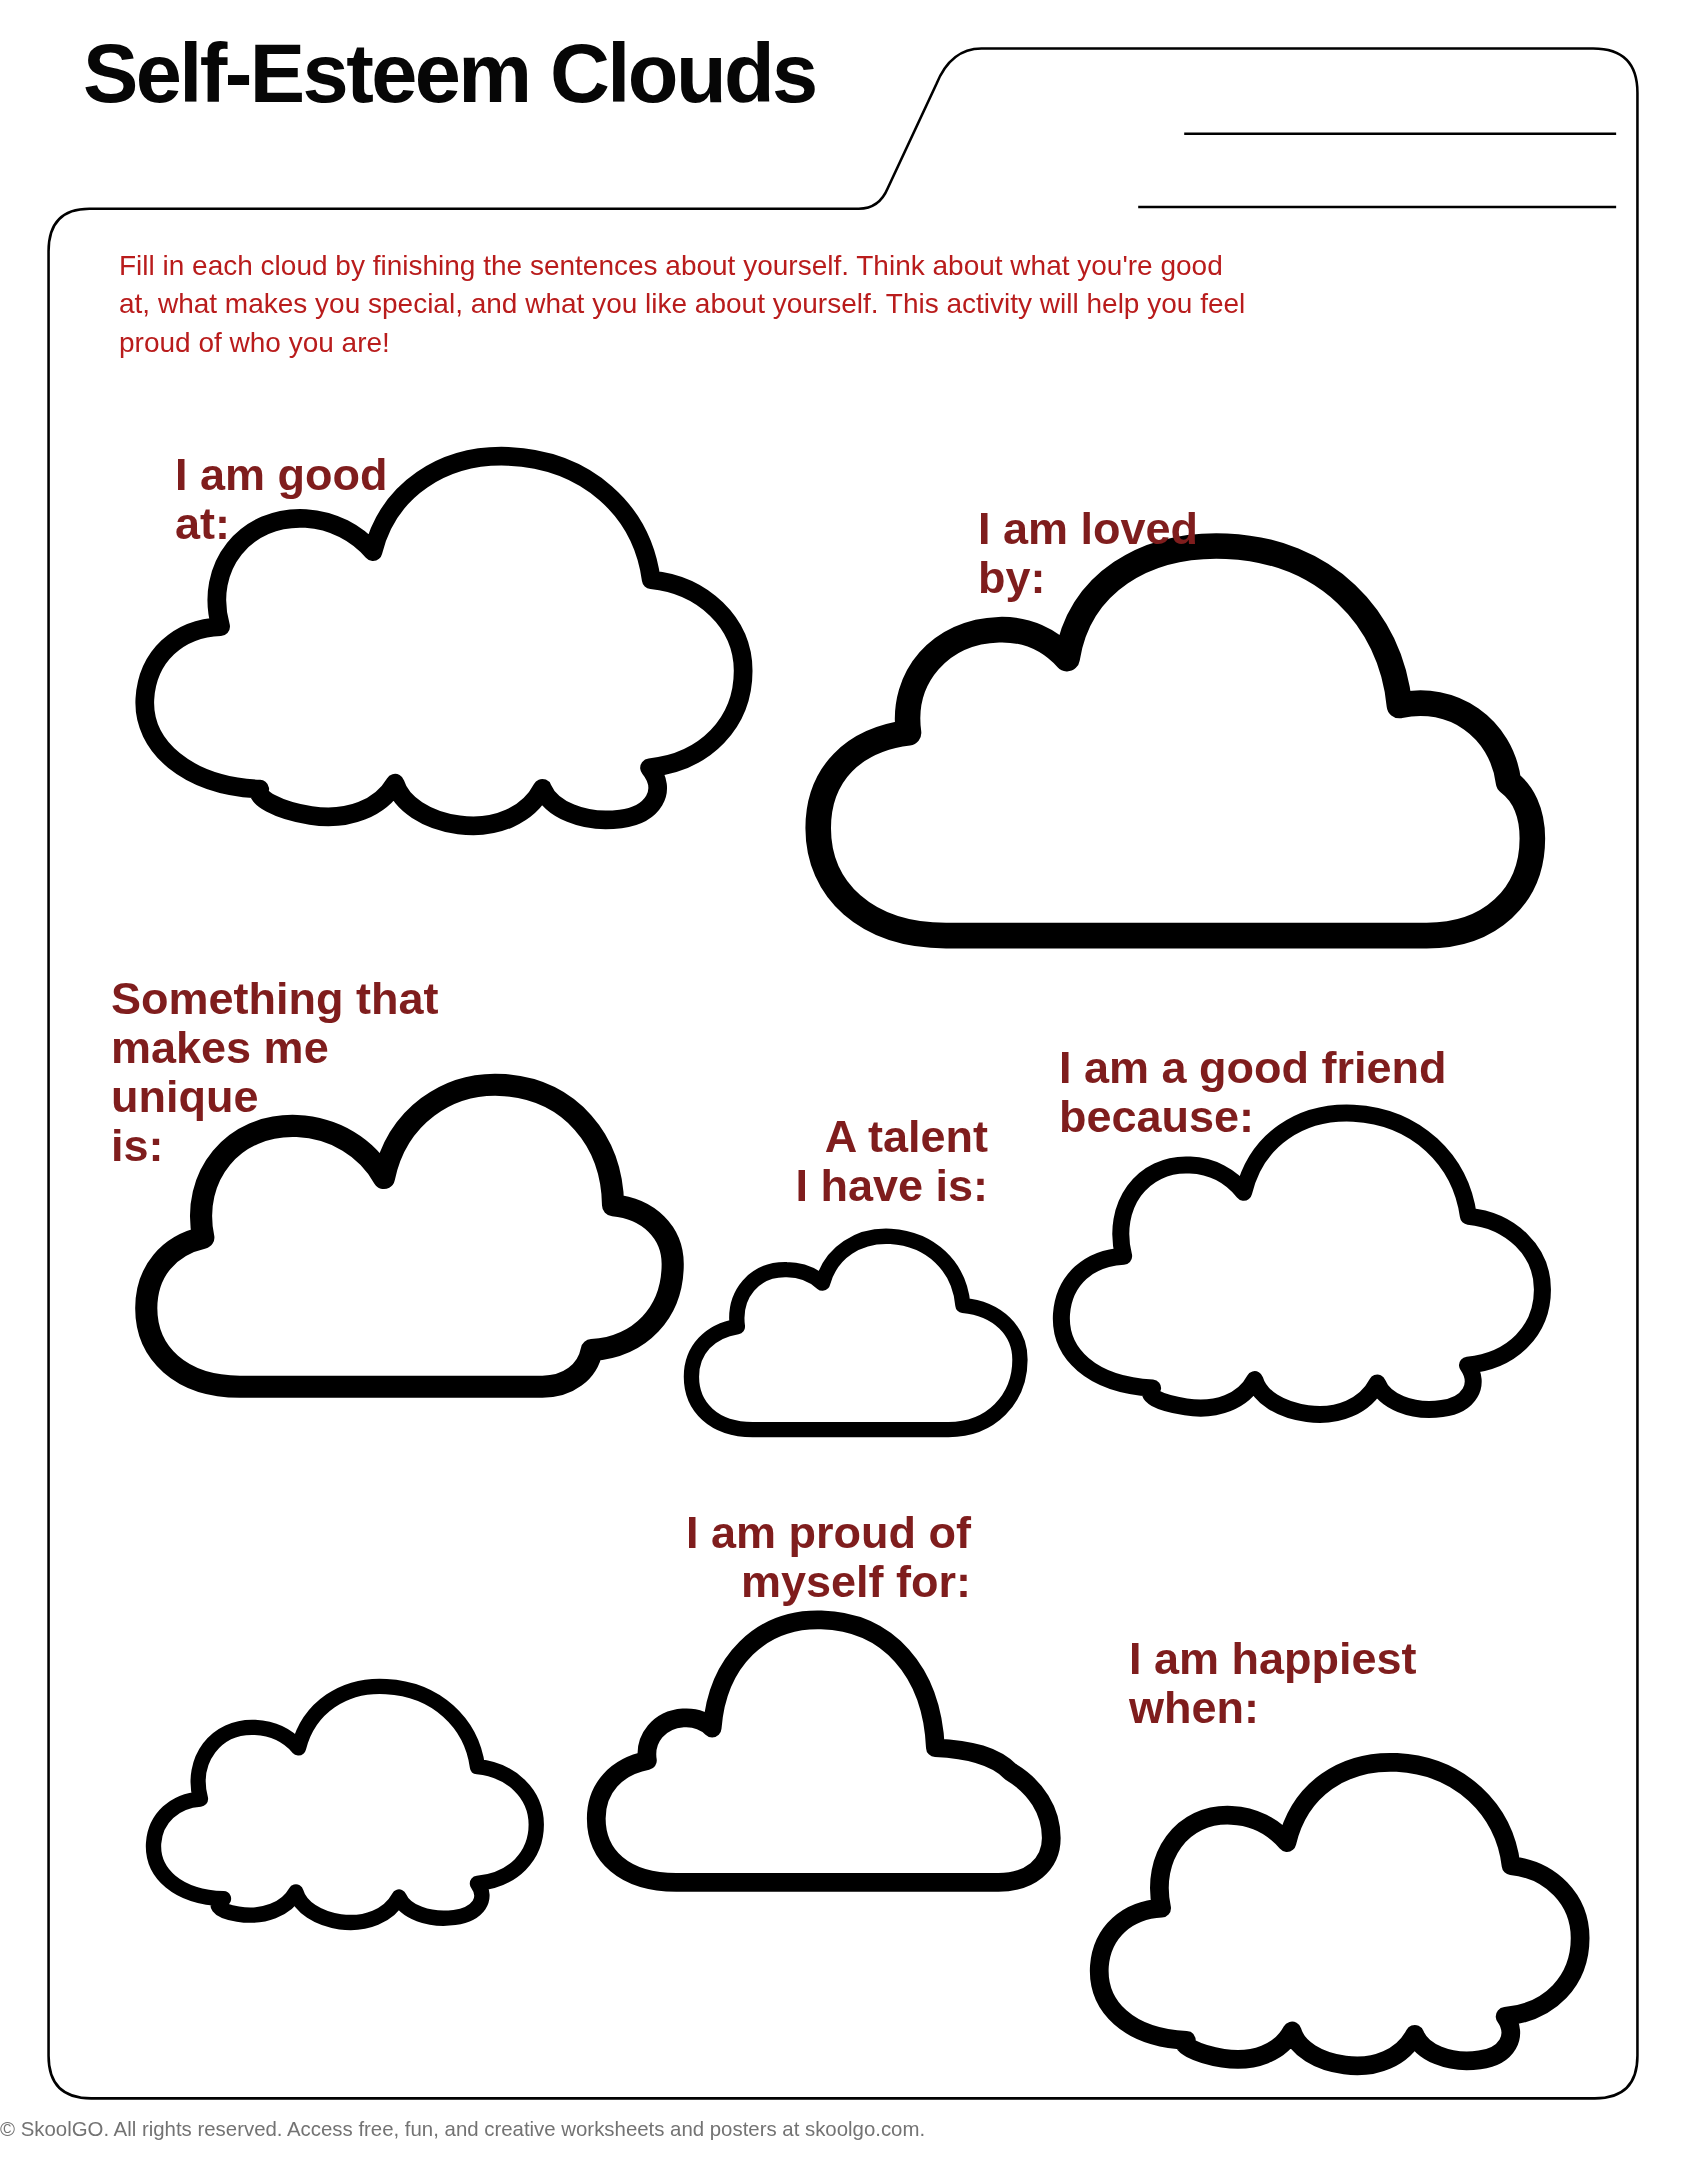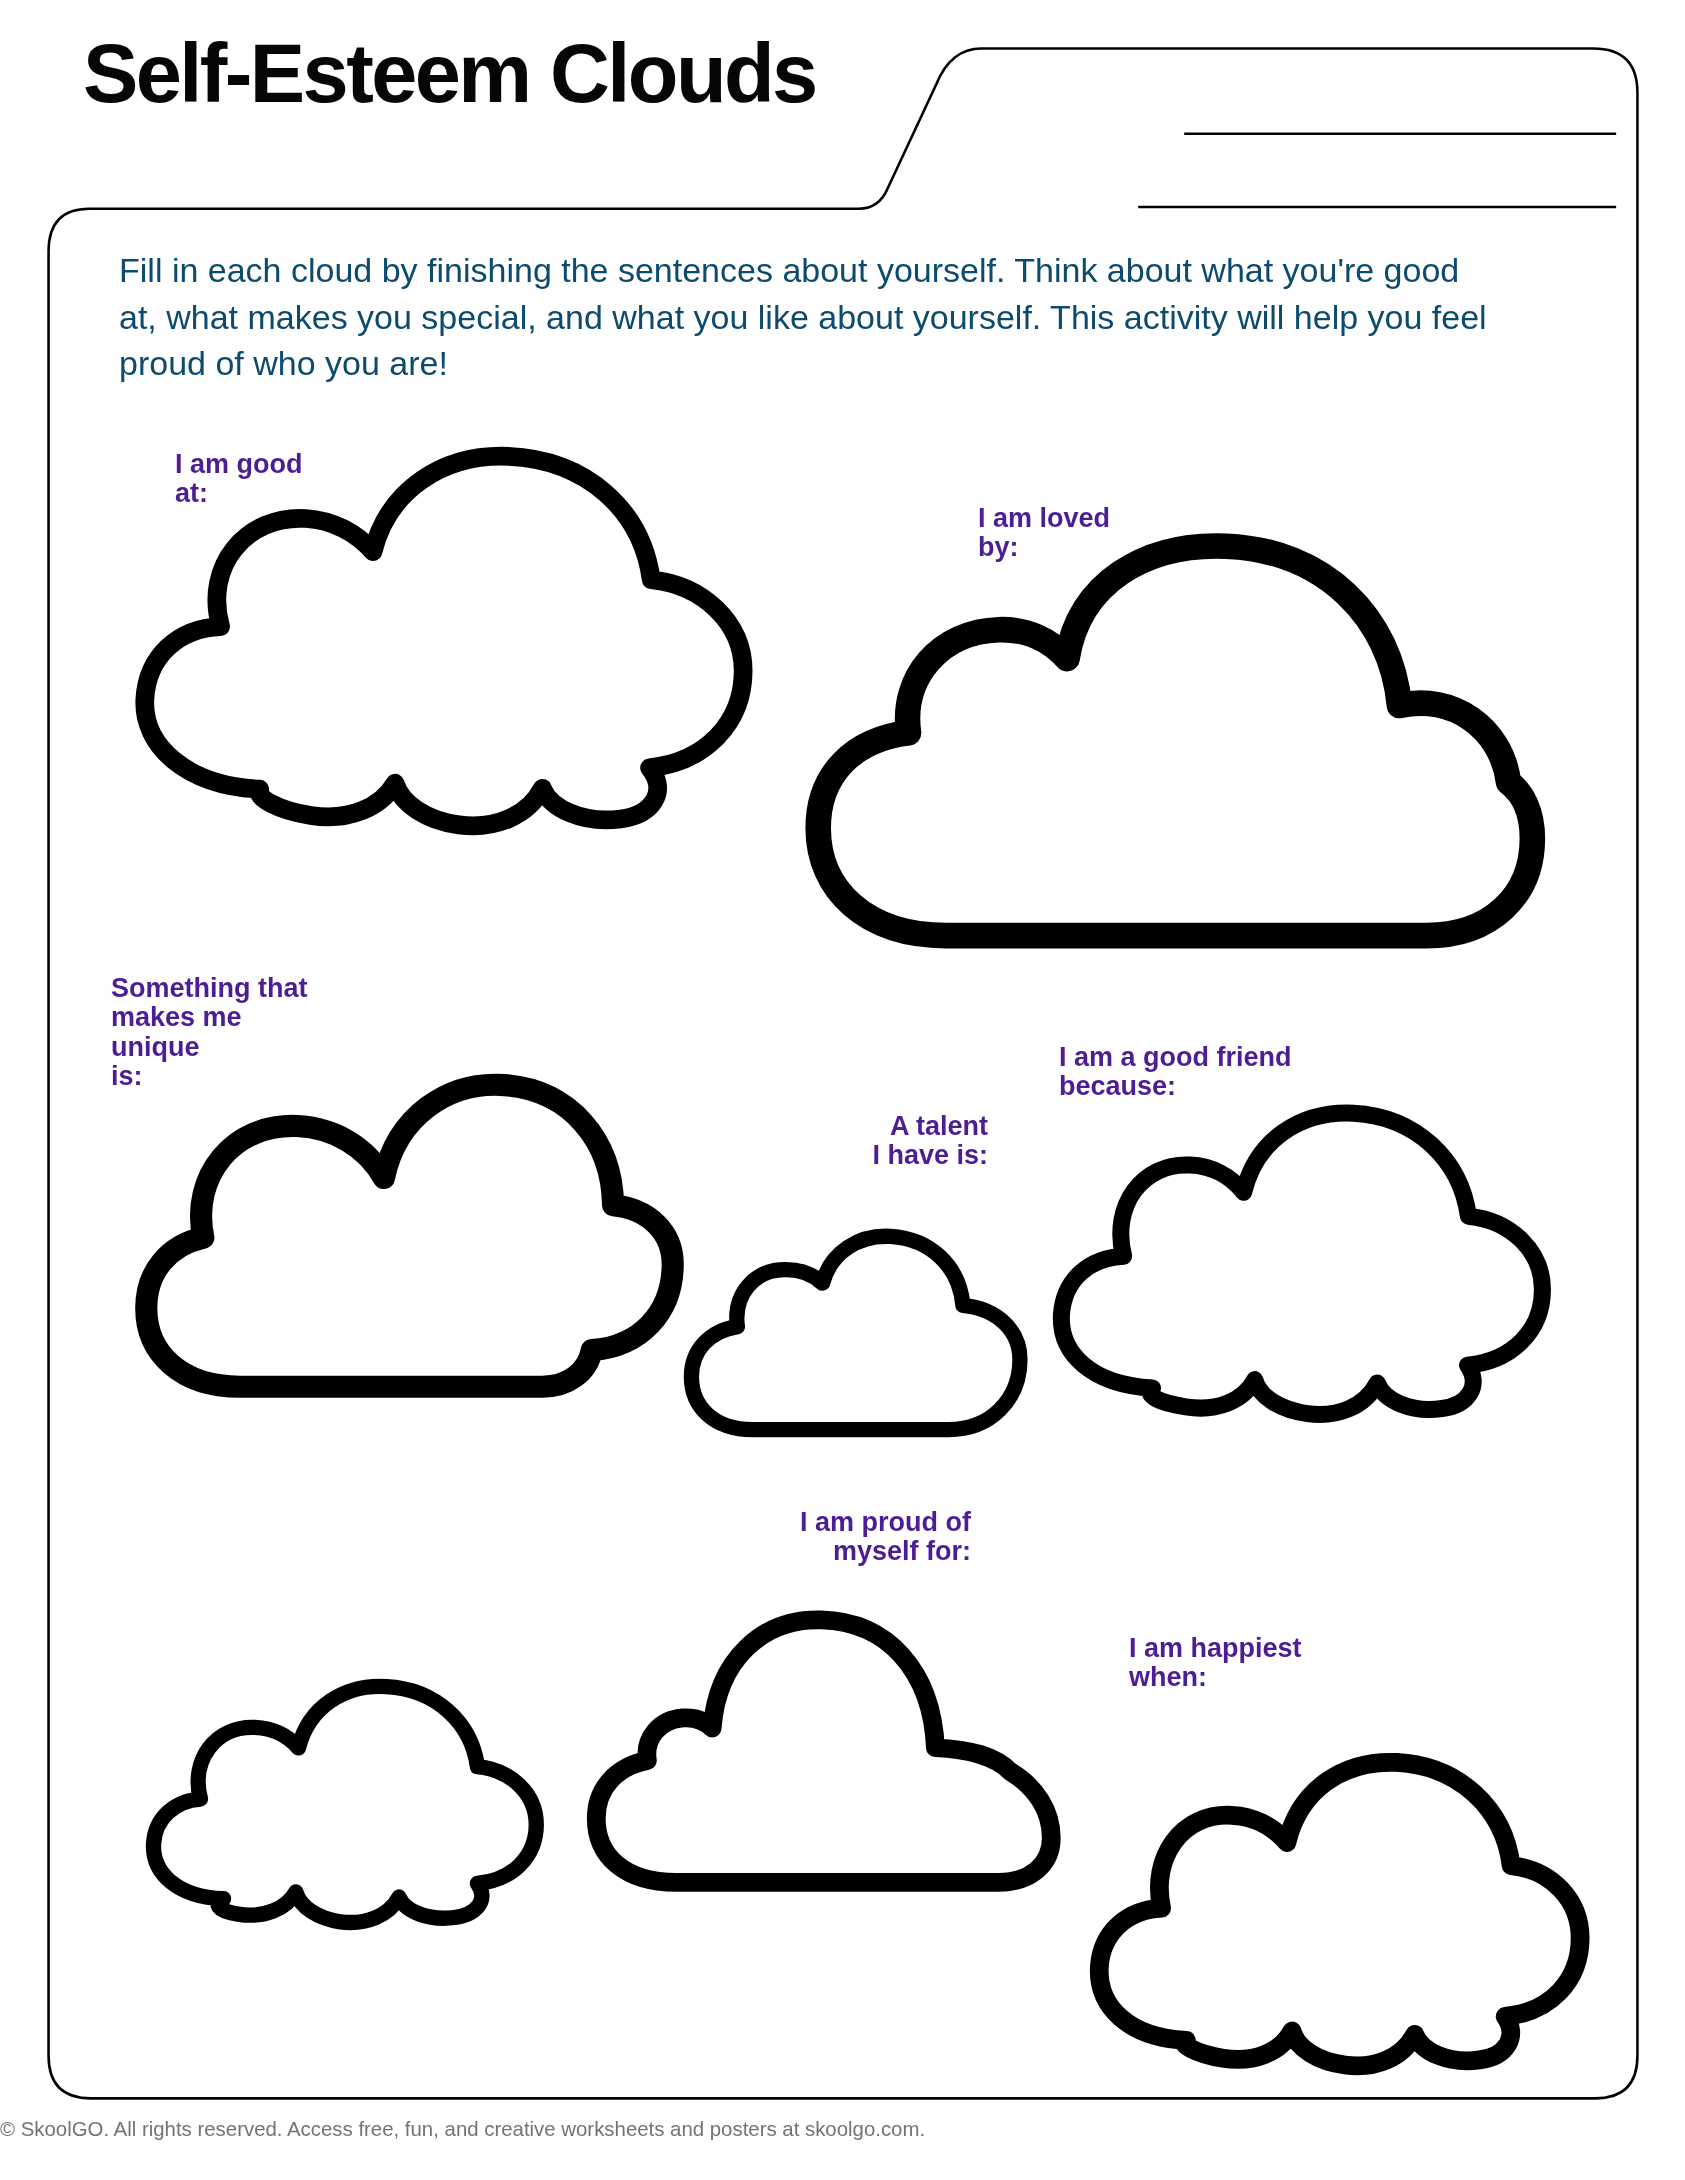--- a/index.html
+++ b/index.html
@@ -23,38 +23,38 @@
   }
   .border-svg, .cloud {
     position: absolute;
   }
   .border-svg { left: 0; top: 0; }
   .instructions {
     position: absolute;
     left: 119px;
     top: 247px;
     width: 1465px;
-    font-size: 34px;
+    font-size: 28px;
     line-height: 1.37;
-    color: #0c4a6e;
+    color: #b91c1c;
     white-space: pre-line;
   }
   .cloud svg { display: block; overflow: visible; width: 100%; height: 100%; }
   .cloud path {
     fill: #ffffff;
     stroke: #000000;
     stroke-linejoin: round;
     stroke-linecap: round;
   }
   .cloud-label {
     position: absolute;
     font-weight: 700;
-    font-size: 27px;
+    font-size: 45px;
     line-height: 1.09;
-    color: #4c1d95;
+    color: #7f1d1d;
     white-space: pre-line;
     z-index: 10;
   }
   .center { text-align: right; }
   
   .lbl-good-at     { left: 175px;  top: 450px;  }
   .lbl-loved-by    { left: 978px; top: 464px; margin-top: 40px;  }
   .lbl-unique      { left: 111px;  top: 974px; }
   .lbl-talent      { left: 724px;  top: 1112px; width: 264px; }
   .lbl-good-friend { left: 1059px; top: 1043px; }

